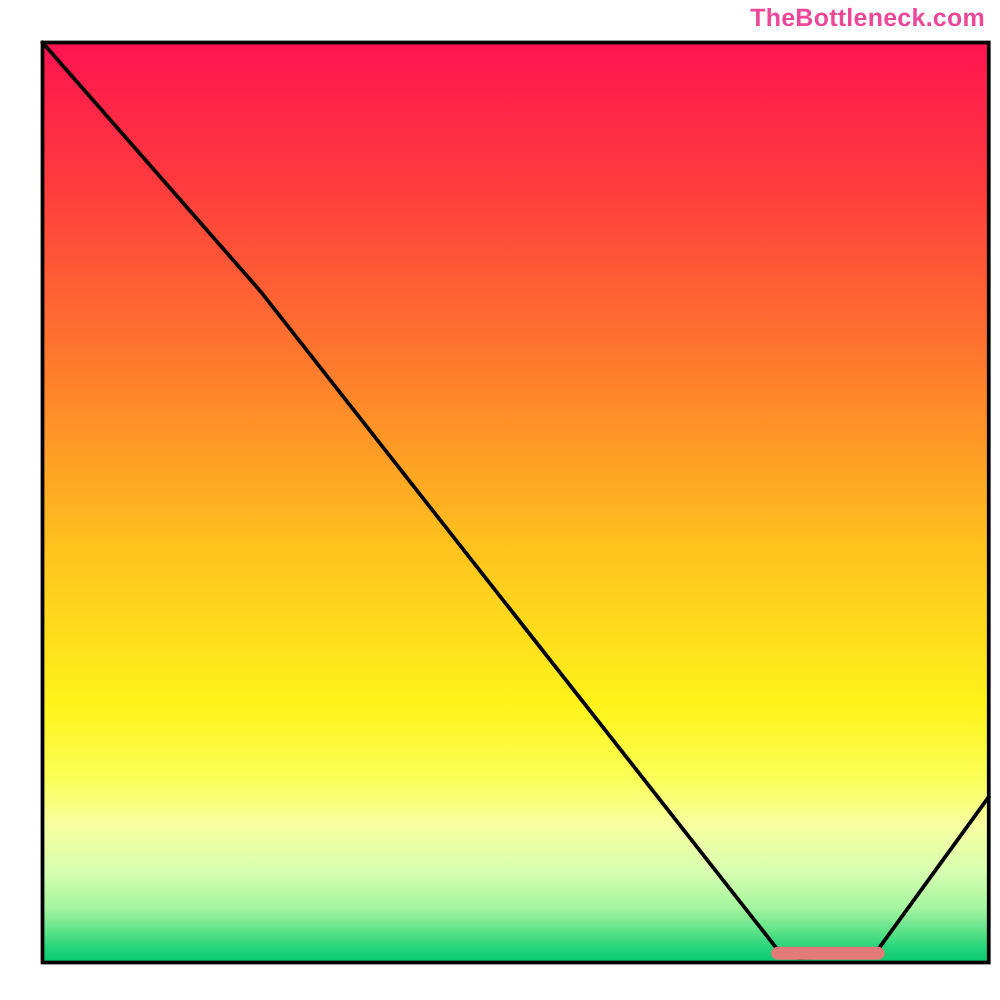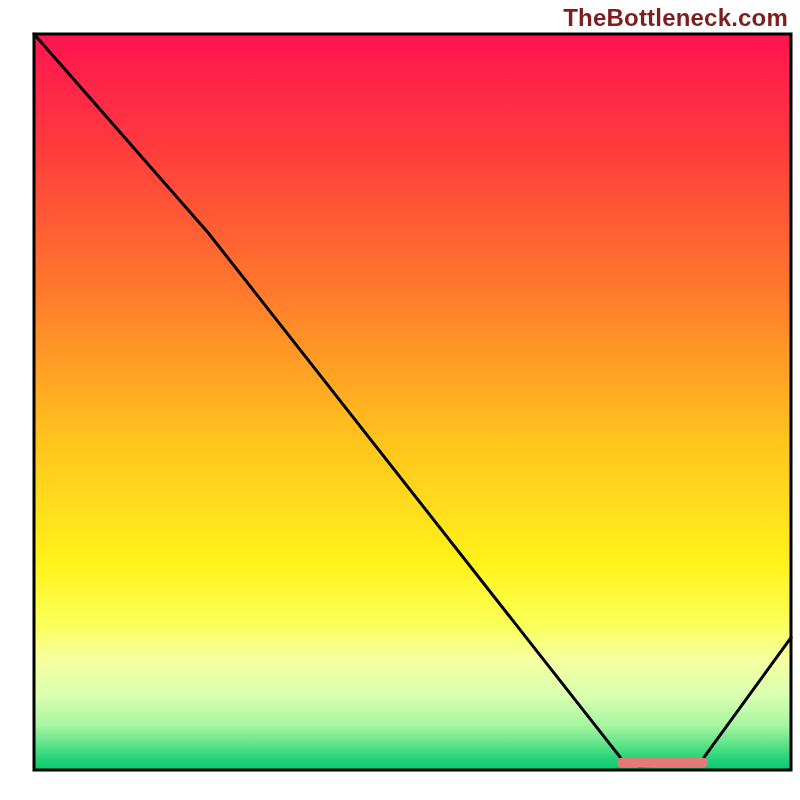--- a/index.html
+++ b/index.html
@@ -13,23 +13,23 @@
   }
   #container {
     position: relative;
     width: 800px;
     height: 800px;
   }
   #watermark {
     position: absolute;
     top: 4px;
     right: 12px;
-    font-size: 24px;
+    font-size: 20px;
     font-weight: 600;
-    color: #7f1d1d;
+    color: #ec4899;
     letter-spacing: 0.2px;
     z-index: 5;
   }
   #plot {
     position: absolute;
     left: 0;
     top: 0;
     width: 800px;
     height: 800px;
     z-index: 1;

